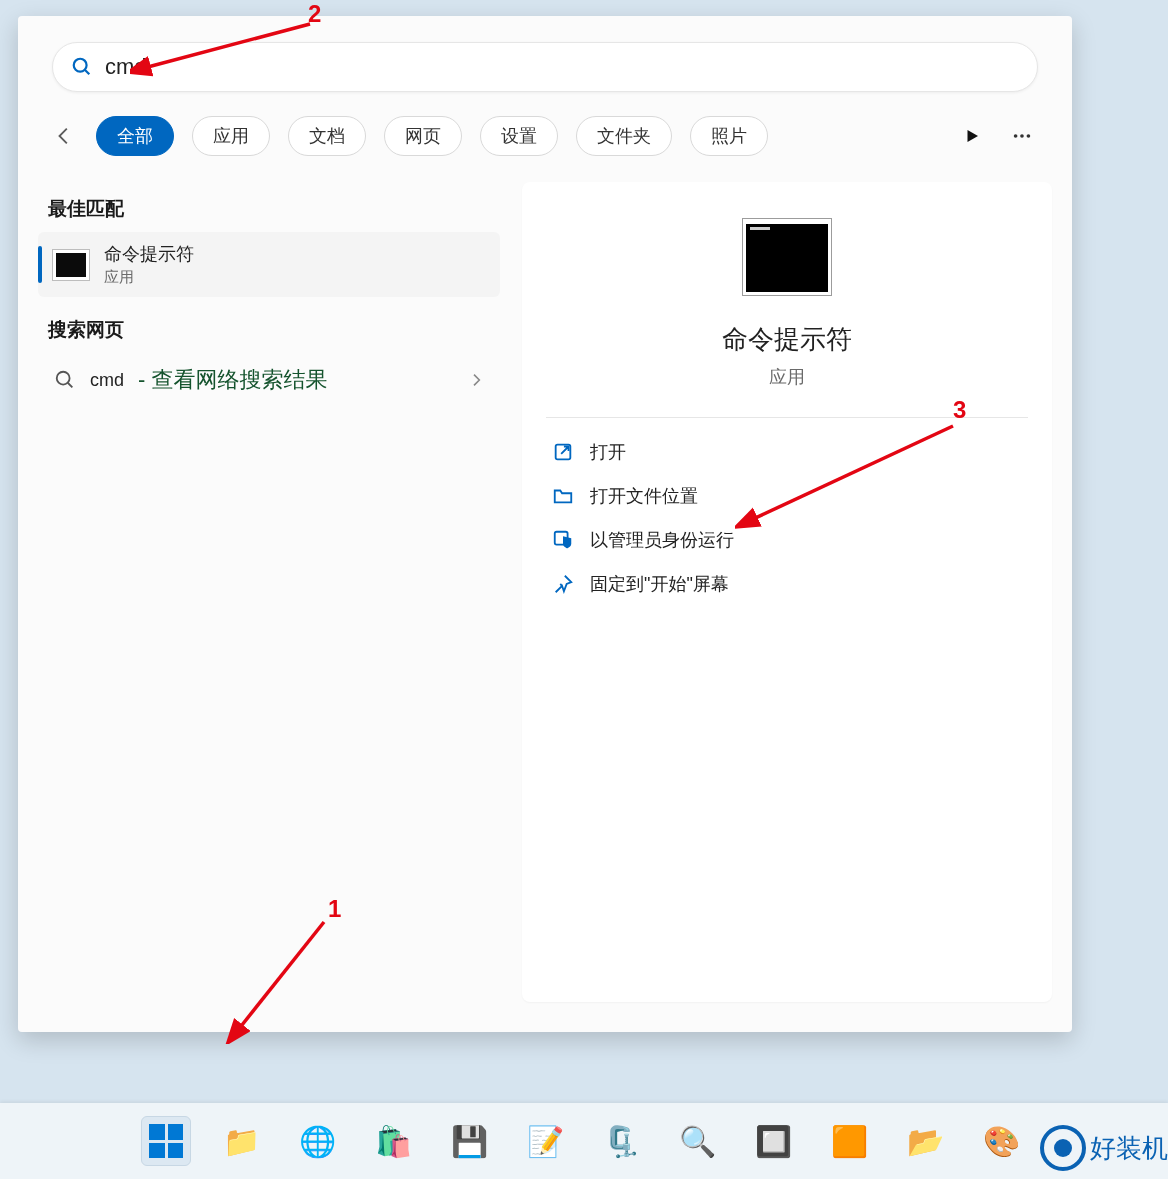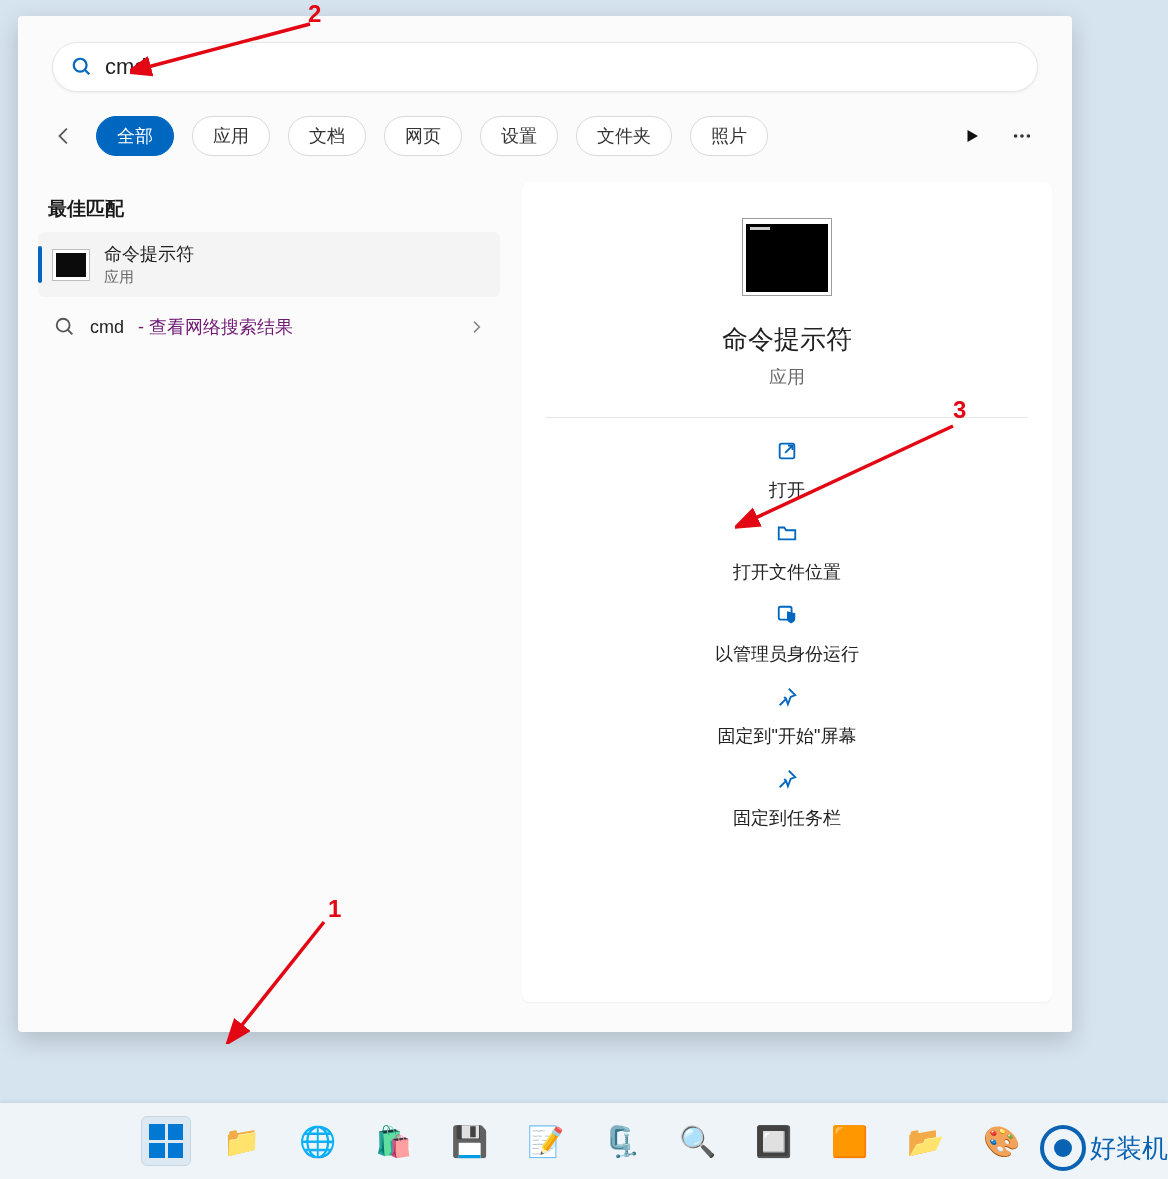--- a/index.html
+++ b/index.html
@@ -45,34 +45,34 @@
   .cmd-thumb { width: 38px; height: 32px; background:#fff; border:1px solid #bdbdbd; display:flex; }
   .cmd-thumb-inner { margin:3px; flex:1; background:#0b0b0b; }
   .result-text .t1 { font-size: 18px; color:#222; }
   .result-text .t2 { font-size: 15px; color:#6a6a6a; margin-top:2px; }
   .web-result {
     display:flex; align-items:center; gap: 14px; padding: 12px 16px; cursor:pointer;
     border-radius:6px;
   }
   .web-result .mag2 { width:22px; height:22px; color:#555; }
   .web-result .wt { font-size:18px; color:#222; }
-  .web-result .ws { font-size:18px; color:#701a75; }
+  .web-result .ws { font-size:22px; color:#14532d; }
   .web-result .chev { margin-left:auto; color:#888; }
   .preview-icon {
     width: 90px; height: 78px; margin: 0 auto; background:#fff; border:1px solid #9c9c9c;
     display:flex;
   }
   .preview-icon-inner { margin:5px 3px 3px 3px; flex:1; background:#000; position:relative; }
   .preview-icon-inner::after{ content:""; position:absolute; left:4px; top:3px; width:20px; height:3px; background:#ccc; }
   .preview-title { text-align:center; font-size:26px; color:#222; margin-top:26px; }
   .preview-sub { text-align:center; font-size:18px; color:#6a6a6a; margin-top:8px; }
   .divider { height:1px; background:#e6e6e6; margin: 28px 6px 12px 6px; }
   .action-row {
     display:flex; align-items:center; gap: 16px; padding: 10px 12px; cursor:pointer;
-    border-radius:6px; font-size:18px; color:#222;flex-direction:column;
+    border-radius:6px; font-size:18px; color:#222;
   }
   .action-row .ico { width:22px; height:22px; color:#0067c0; flex-shrink:0; }
   
   .taskbar {
     position:absolute; left:0; right:0; bottom:0; height:76px; background:#eef4f8;
     box-shadow: 0 -1px 4px rgba(0,0,0,0.08); display:flex; align-items:center; justify-content:center; gap:26px;
   }
   .taskbar .tico { width:50px; height:50px; border-radius:6px; display:flex; align-items:center; justify-content:center; font-size:30px; }
   .tico.sel { background:#dce8f2; border:1px solid #c7d7e4; }
   .winlogo { display:grid; grid-template-columns: 1fr 1fr; grid-template-rows:1fr 1fr; gap:3px; width:34px; height:34px; }
@@ -132,20 +132,21 @@
       <div class="section-title">最佳匹配</div>
       <div class="result-item">
         <div class="cmd-thumb">
             <div class="cmd-thumb-inner"></div>
           </div>
         <div class="result-text">
           <div class="t1">命令提示符</div>
           <div class="t2">应用</div>
         </div>
       </div>
+      <div class="section-title">搜索网页</div>
       <div class="web-result">
         <svg class="mag2" viewBox="0 0 24 24" fill="none" stroke="currentColor" stroke-width="2">
             <circle cx="10" cy="10" r="7"></circle>
             <line x1="20" y1="20" x2="15" y2="15"></line>
           </svg>
         <span class="wt">cmd</span>
         <span class="ws"> - 查看网络搜索结果</span>
         <svg class="chev" width="16" height="16" viewBox="0 0 24 24" fill="none" stroke="currentColor" stroke-width="2.4">
             <path d="M9 4 L17 12 L9 20"></path>
           </svg>
@@ -178,26 +179,20 @@
             <rect x="3" y="3" width="14" height="14" rx="2"></rect>
             <path d="M12 13 L12 8 L21 10 L21 16 C21 19 17 21 16.5 21 C16 21 12 19 12 16 Z" fill="#0067c0" stroke="none"></path>
           </svg>
         <span>以管理员身份运行</span>
       </div>
       <div class="action-row">
         <svg class="ico" viewBox="0 0 24 24" fill="none" stroke="currentColor" stroke-width="2">
             <path d="M14 3 L21 10 L16 12 L13 20 L11 14 L4 21 M11 14 L9 12"></path>
           </svg>
         <span>固定到"开始"屏幕</span>
-      </div>
-      <div class="action-row">
-        <svg class="ico" viewBox="0 0 24 24" fill="none" stroke="currentColor" stroke-width="2">
-            <path d="M14 3 L21 10 L16 12 L13 20 L11 14 L4 21 M11 14 L9 12"></path>
-          </svg>
-        <span>固定到任务栏</span>
       </div>
     </div>
   </div>
 </div>
 
 <div class="taskbar">
   <div class="tico sel">
       <div class="winlogo">
         <div></div>
         <div></div>

